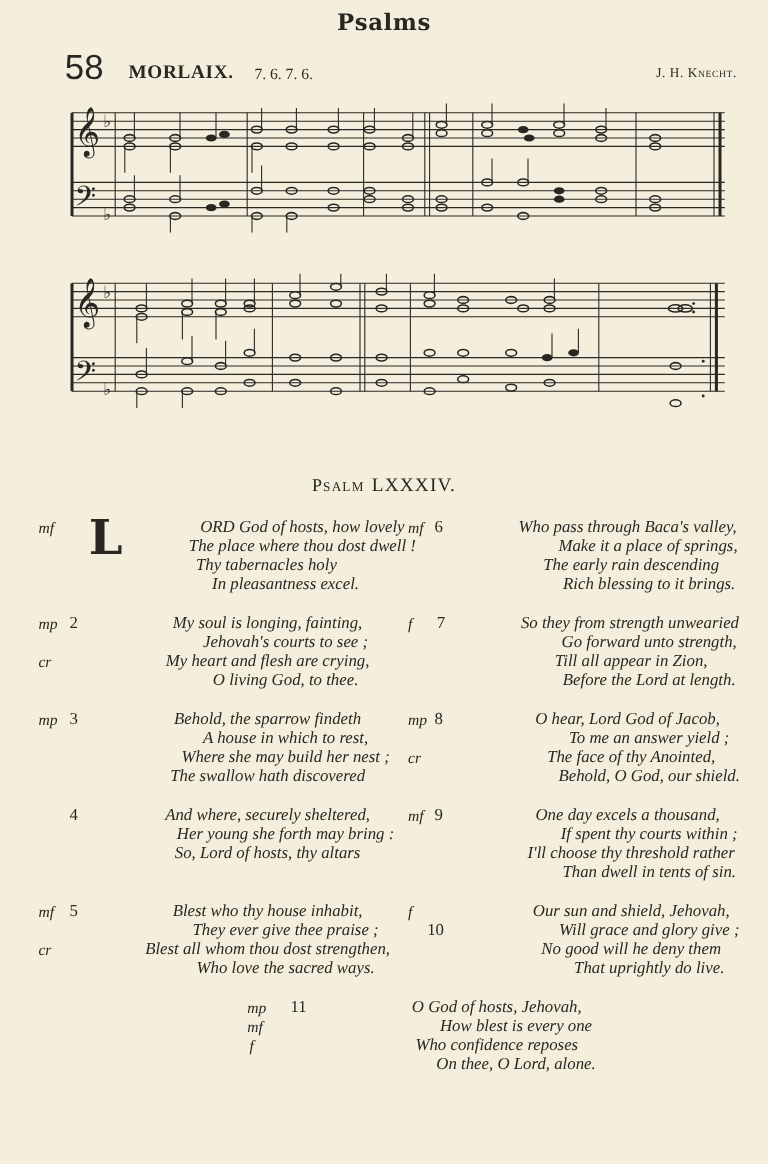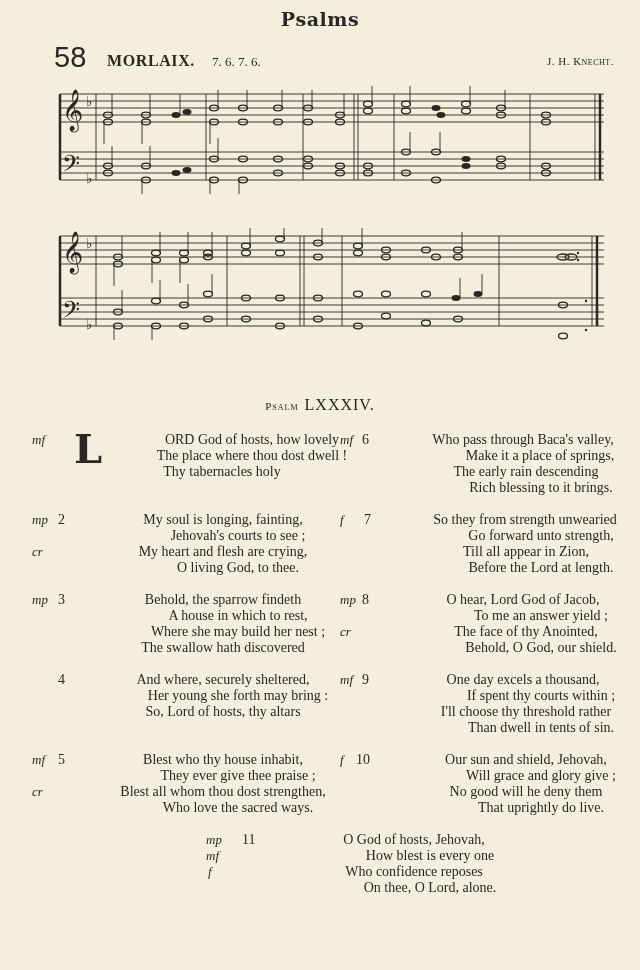--- a/index.html
+++ b/index.html
@@ -18,23 +18,23 @@
   .hymn-header { position: absolute; top: 42px; left: 54px; width: 560px; height: 30px; }
   .hymn-number { position: absolute; left: 0; top: 0; font-family: "Liberation Sans", sans-serif; font-size: 29px; line-height: 30px; }
   .tune-name { position: absolute; left: 53px; top: 10px; font-size: 16px; font-weight: bold; letter-spacing: 0.6px; }
   .meter { position: absolute; left: 158px; top: 12px; font-size: 13px; }
   .composer { position: absolute; right: 0; top: 13px; font-size: 11px; letter-spacing: 0.5px; font-variant: small-caps; }
   .music { position: absolute; left: 56px; }
   .psalm-heading {
     position: absolute; top: 396px; left: 0; width: 640px; text-align: center;
     font-size: 16px; letter-spacing: 1px;
   }
-  .psalm-heading .sc { font-variant: small-caps; font-size: 11px; margin-right: 6px; }
+  .psalm-heading .sc { font-variant: small-caps; font-size: 15px; margin-right: 6px; }
   .stanza { position: absolute; font-size: 14px; line-height: 16px; text-align: center; }
-  .stanza .ln { position: relative; height: 16px; white-space: nowrap; }
+  .stanza .ln { position: relative; height: 16px; white-space: nowrap; font-style: italic; }
   .dyn { position: absolute; font-style: italic; font-size: 13px; }
   .num { position: absolute; font-size: 14px; }
   .dropcap {
     position: absolute; left: 74px; top: 431px; font-size: 40px; line-height: 36px; font-weight: bold;
     font-family: "DejaVu Serif", serif;
   }
 </style>
 </head>
 <body>
 
@@ -280,20 +280,21 @@
   <span class="sc">Psalm</span><span>LXXXIV.</span>
 </div>
 
 <div class="dropcap">L</div>
 
 <div class="stanza" style="left:32px;top:432px;width:300px;">
   <span class="dyn" style="left:0;top:0">mf</span>
   <div class="ln" style="left:70px">ORD God of hosts, how lovely</div>
   <div class="ln" style="left:70px">The place where thou dost dwell !</div>
   <div class="ln" style="left:40px">Thy tabernacles holy</div>
+  <div class="ln" style="left:56px">In pleasantness excel.</div>
 </div>
 
 <div class="stanza" style="left:32px;top:512px;width:300px;">
   <span class="dyn" style="left:0;top:0">mp</span>
   <span class="num" style="left:26px;top:0">2</span>
   <span class="dyn" style="left:0;top:32px">cr</span>
   <div class="ln" style="left:41px">My soul is longing, fainting,</div>
   <div class="ln" style="left:56px">Jehovah's courts to see ;</div>
   <div class="ln" style="left:41px">My heart and flesh are crying,</div>
   <div class="ln" style="left:56px">O living God, to thee.</div>
@@ -357,21 +358,21 @@
   <span class="dyn" style="left:0;top:0">mf</span>
   <span class="num" style="left:22px;top:0">9</span>
   <div class="ln" style="left:38px">One day excels a thousand,</div>
   <div class="ln" style="left:56px">If spent thy courts within ;</div>
   <div class="ln" style="left:41px">I'll choose thy threshold rather</div>
   <div class="ln" style="left:56px">Than dwell in tents of sin.</div>
 </div>
 
 <div class="stanza" style="left:340px;top:752px;width:290px;">
   <span class="dyn" style="left:0;top:0">f</span>
-  <span class="num" style="left:16px;top:0">10</span>
+  <span class="num" style="left:16px;top:16px">10</span>
   <div class="ln" style="left:41px">Our sun and shield, Jehovah,</div>
   <div class="ln" style="left:56px">Will grace and glory give ;</div>
   <div class="ln" style="left:41px">No good will he deny them</div>
   <div class="ln" style="left:56px">That uprightly do live.</div>
 </div>
 
 <div class="stanza" style="left:206px;top:832px;width:300px;">
   <span class="dyn" style="left:0;top:0">mp</span>
   <span class="dyn" style="left:0;top:16px">mf</span>
   <span class="dyn" style="left:2px;top:32px">f</span>

